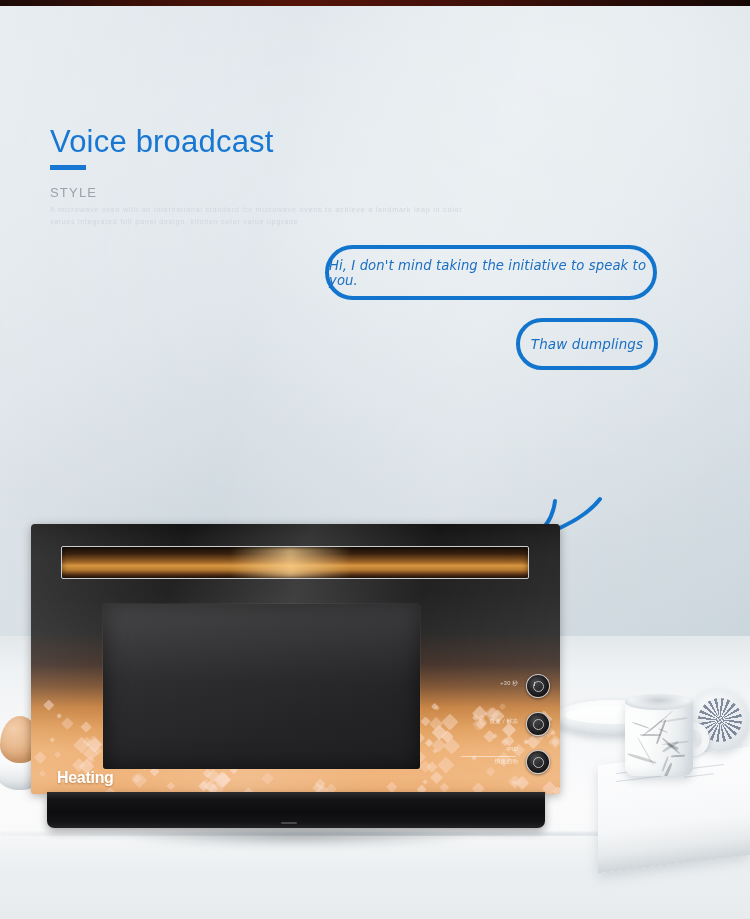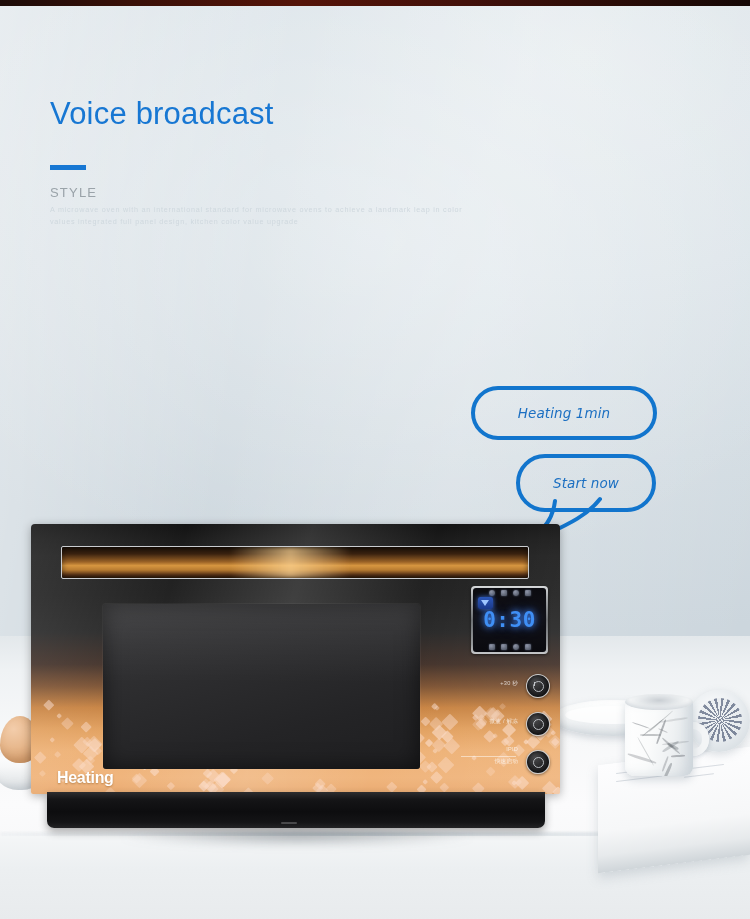--- a/index.html
+++ b/index.html
@@ -41,21 +41,21 @@
     position:absolute; left:0; top:836px; width:750px; height:83px;
     background:linear-gradient(180deg,#f4f6f7 0%,#eceff1 40%,#e8ebed 100%);
   }
   .table-edge {
     position:absolute; left:0; top:832px; width:750px; height:5px;
     background:linear-gradient(90deg,rgba(208,216,221,.2),rgba(196,206,213,.75),rgba(208,216,221,.2));
     filter:blur(1.2px);
   }
   
   .headline {
-    position:absolute; left:50px; top:96px;
+    position:absolute; left:50px; top:124px;
     font-size:31px; letter-spacing:.2px; color:#1777d3; font-weight:400;
     font-family:"Liberation Sans", sans-serif;
   }
   .accentbar {
     position:absolute; left:50px; top:165px; width:36px; height:5px;
     background:#1777d3;
   }
   .style-label {
     position:absolute; left:50px; top:185px;
     font-size:13px; letter-spacing:1.2px; color:#9aa3a9; font-weight:400;
@@ -317,25 +317,25 @@
   <div class="wall-vignette"></div>
   <div class="table"></div>
   <div class="table-edge"></div>
   <div class="table-front"></div>
 
   <div class="headline">Voice broadcast</div>
   <div class="accentbar"></div>
   <div class="style-label">STYLE</div>
   <div class="subcopy">A microwave oven with an international standard for microwave ovens to achieve a landmark leap in color values integrated full panel design, kitchen color value upgrade</div>
 
-  <div class="bubble" id="bubble-3">
-    <span>Heating 1min</span>
-  </div>
-  <div class="bubble" id="bubble-4">
-    <span>Start now</span>
+  <div class="bubble" id="bubble-1">
+    <span>Hi, I don't mind taking the initiative to speak to you.</span>
+  </div>
+  <div class="bubble" id="bubble-2">
+    <span>Thaw dumplings</span>
   </div>
   <div class="tail-wrap">
     <svg width="120" height="60" viewBox="0 0 120 60">
       <path d="M105 4 C 88 26, 60 34, 26 52 C 52 34, 58 22, 60 6" fill="none" stroke="#1275cd" stroke-width="4" stroke-linecap="round" stroke-linejoin="round"></path>
     </svg>
   </div>
 
   <div class="oven">
     <div class="oven-shadow"></div>
 
@@ -495,38 +495,20 @@
         </div>
 
       <div class="handle">
         <div class="handle-glow"></div>
       </div>
 
       <div class="door">
         <div class="door-gloss"></div>
       </div>
 
-      <div class="display">
-        <div class="display-inner">
-          <div class="icon-row">
-            <span class="mini-icon"></span>
-            <span class="mini-icon sq"></span>
-            <span class="mini-icon"></span>
-            <span class="mini-icon sq"></span>
-          </div>
-          <div class="wifi-badge"></div>
-          <div class="digits">0:30</div>
-          <div class="icon-row">
-            <span class="mini-icon sq"></span>
-            <span class="mini-icon sq"></span>
-            <span class="mini-icon"></span>
-            <span class="mini-icon sq"></span>
-          </div>
-        </div>
-      </div>
 
       <div class="knob" style="left:495px; top:150px;">
         <span class="knob-mark clock"></span>
       </div>
       <div class="knob-label" style="left:425px; top:156px; width:62px;">+30 秒</div>
 
       <div class="knob" style="left:495px; top:188px;">
         <span class="knob-mark"></span>
       </div>
       <div class="knob-label" style="left:420px; top:194px; width:67px;">微波 / 解冻</div>

